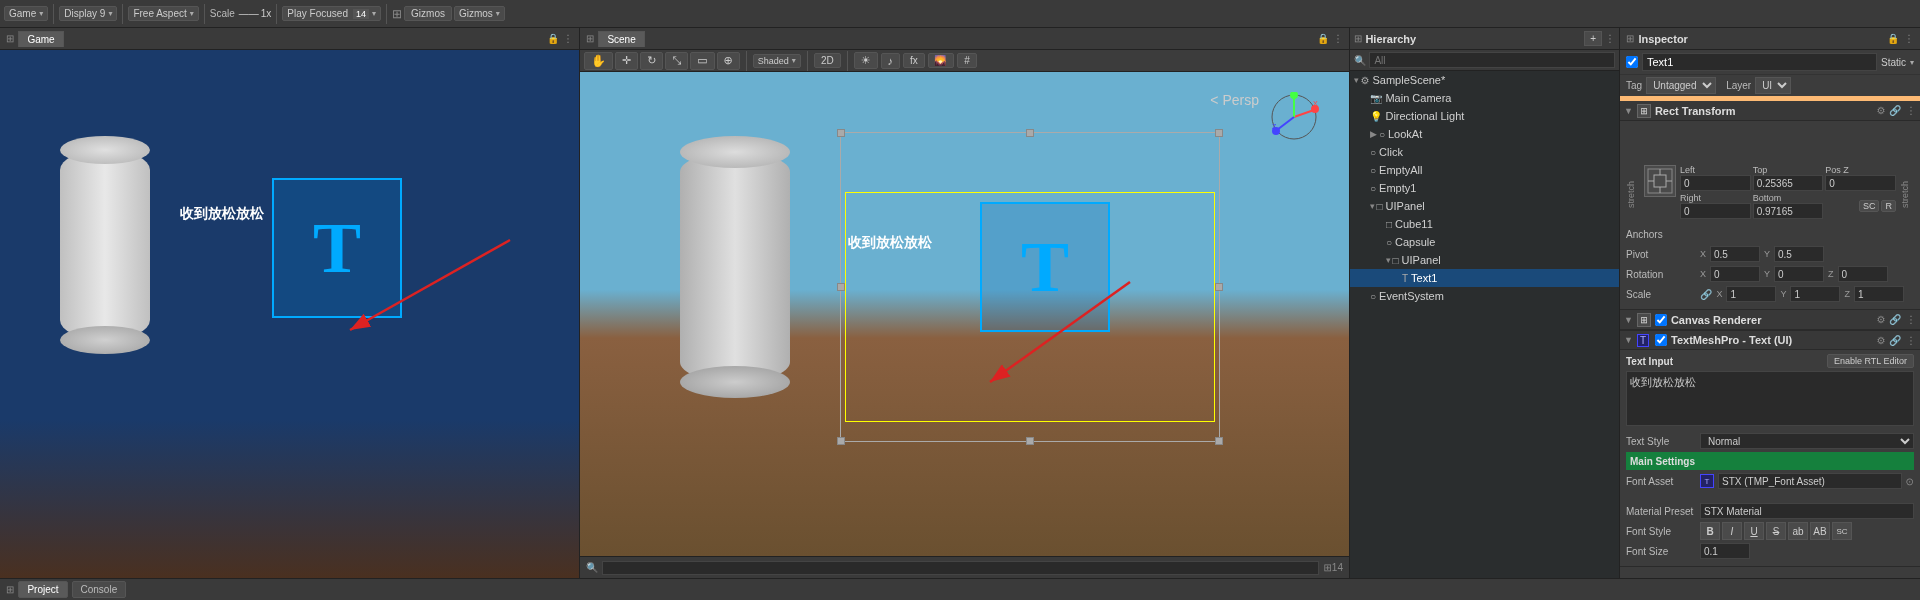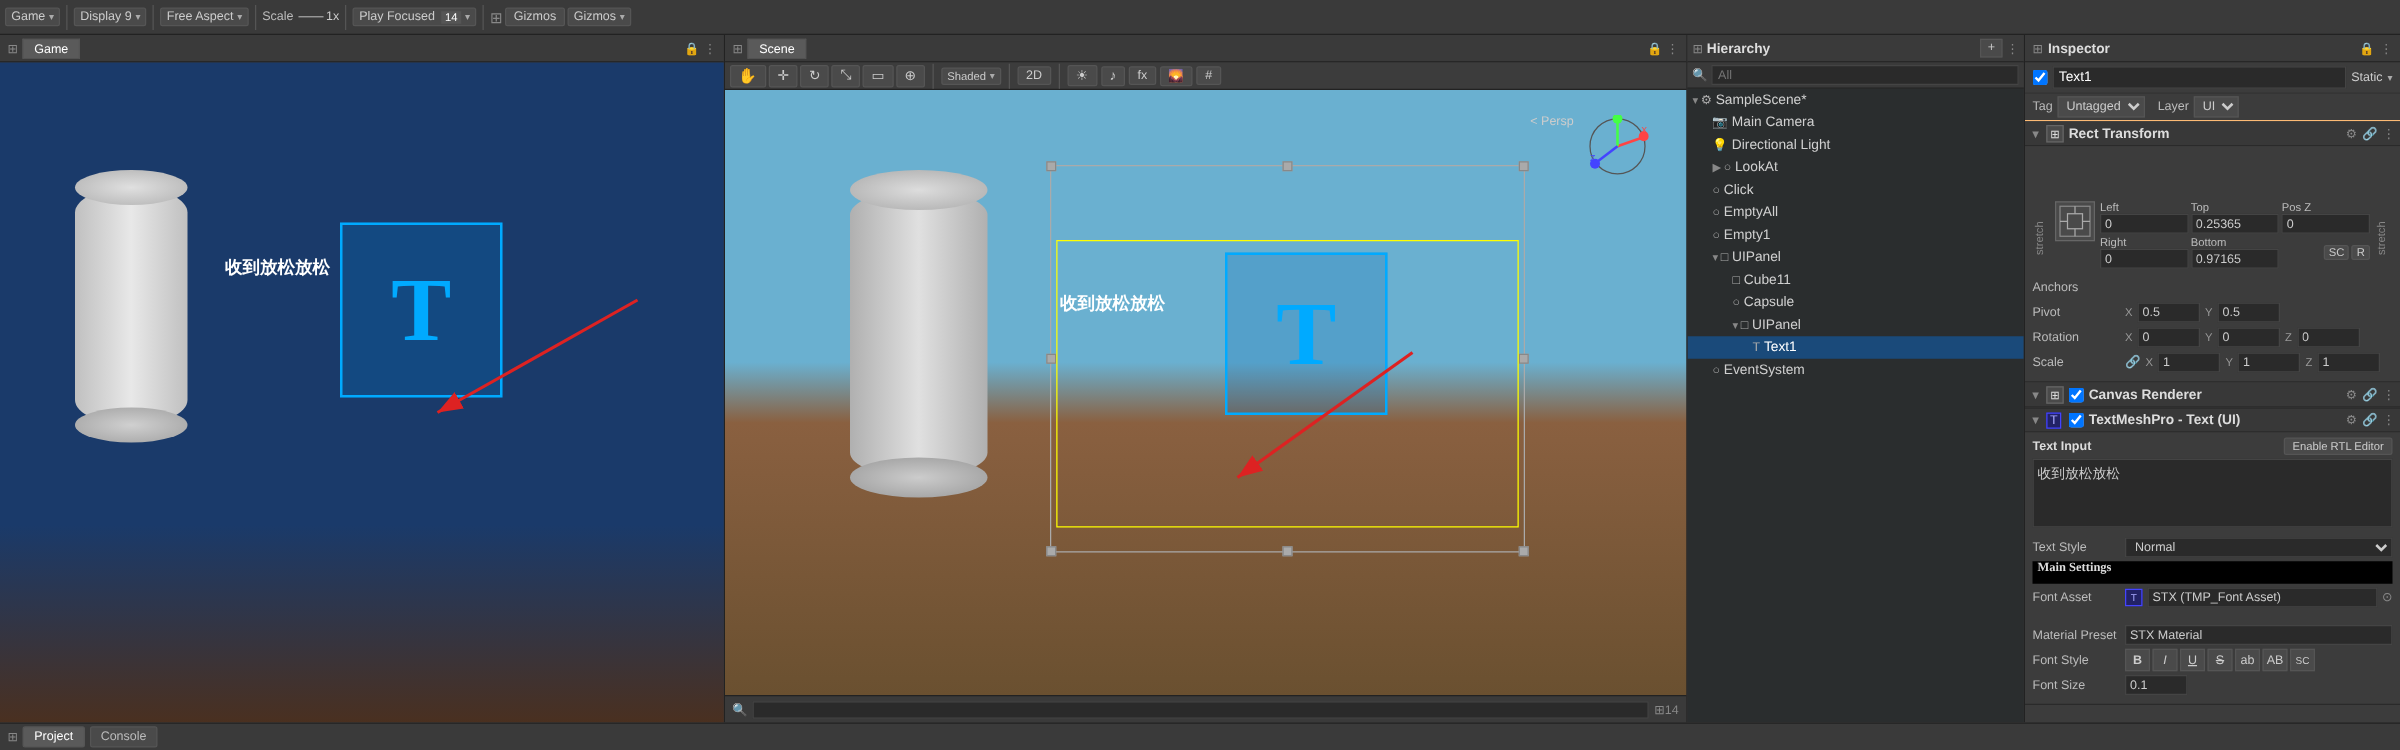--- a/index.html
+++ b/index.html
@@ -190,21 +190,21 @@
       top: 20px;
       right: 30px;
       width: 50px;
       height: 50px;
     }
     .scene-persp-label {
       position: absolute;
       top: 20px;
       right: 90px;
       color: #ccc;
-      font-size: 10px;
+      font-size: 14px;
     }
     .scene-cylinder {
       position: absolute;
       left: 100px;
       top: 80px;
     }
     .scene-cylinder-shape {
       width: 110px;
       height: 230px;
       background: linear-gradient(90deg, #b0b0b0, #e0e0e0, #b0b0b0);
@@ -368,21 +368,21 @@
     }
     .insp-static-label {
       color: #ccc;
       font-size: 10px;
     }
     .insp-tag-row {
       display: flex;
       align-items: center;
       padding: 2px 6px;
       gap: 4px;
-      border-bottom: 1px solid #fdba74;
+      border-bottom: 5px solid #fdba74;
     }
     .insp-tag-select {
       background: #4a4a4a;
       border: 1px solid #555;
       color: #ccc;
       font-size: 10px;
       padding: 1px 2px;
     }
 
     .section-header {
@@ -492,26 +492,25 @@
     }
     .bottom-tab.active { background: #5a5a5a; color: #fff; }
 
     
     ::-webkit-scrollbar { width: 6px; height: 6px; }
     ::-webkit-scrollbar-track { background: #2a2a2a; }
     ::-webkit-scrollbar-thumb { background: #555; border-radius: 3px; }
 
     .settings-header {
       display: flex;
-      align-items: flex-start;
+      align-items: center;
       height: 18px;
-      background: #000000;
+      background: #15803d;
       padding: 0 4px;
       margin-bottom: 2px;
-      font-family: Liberation Serif, serif;
     }
     .settings-header-label {
       font-size: 10px;
       font-weight: bold;
       color: #ddd;
     }
 
     .font-asset-row {
       display: flex;
       align-items: center;

